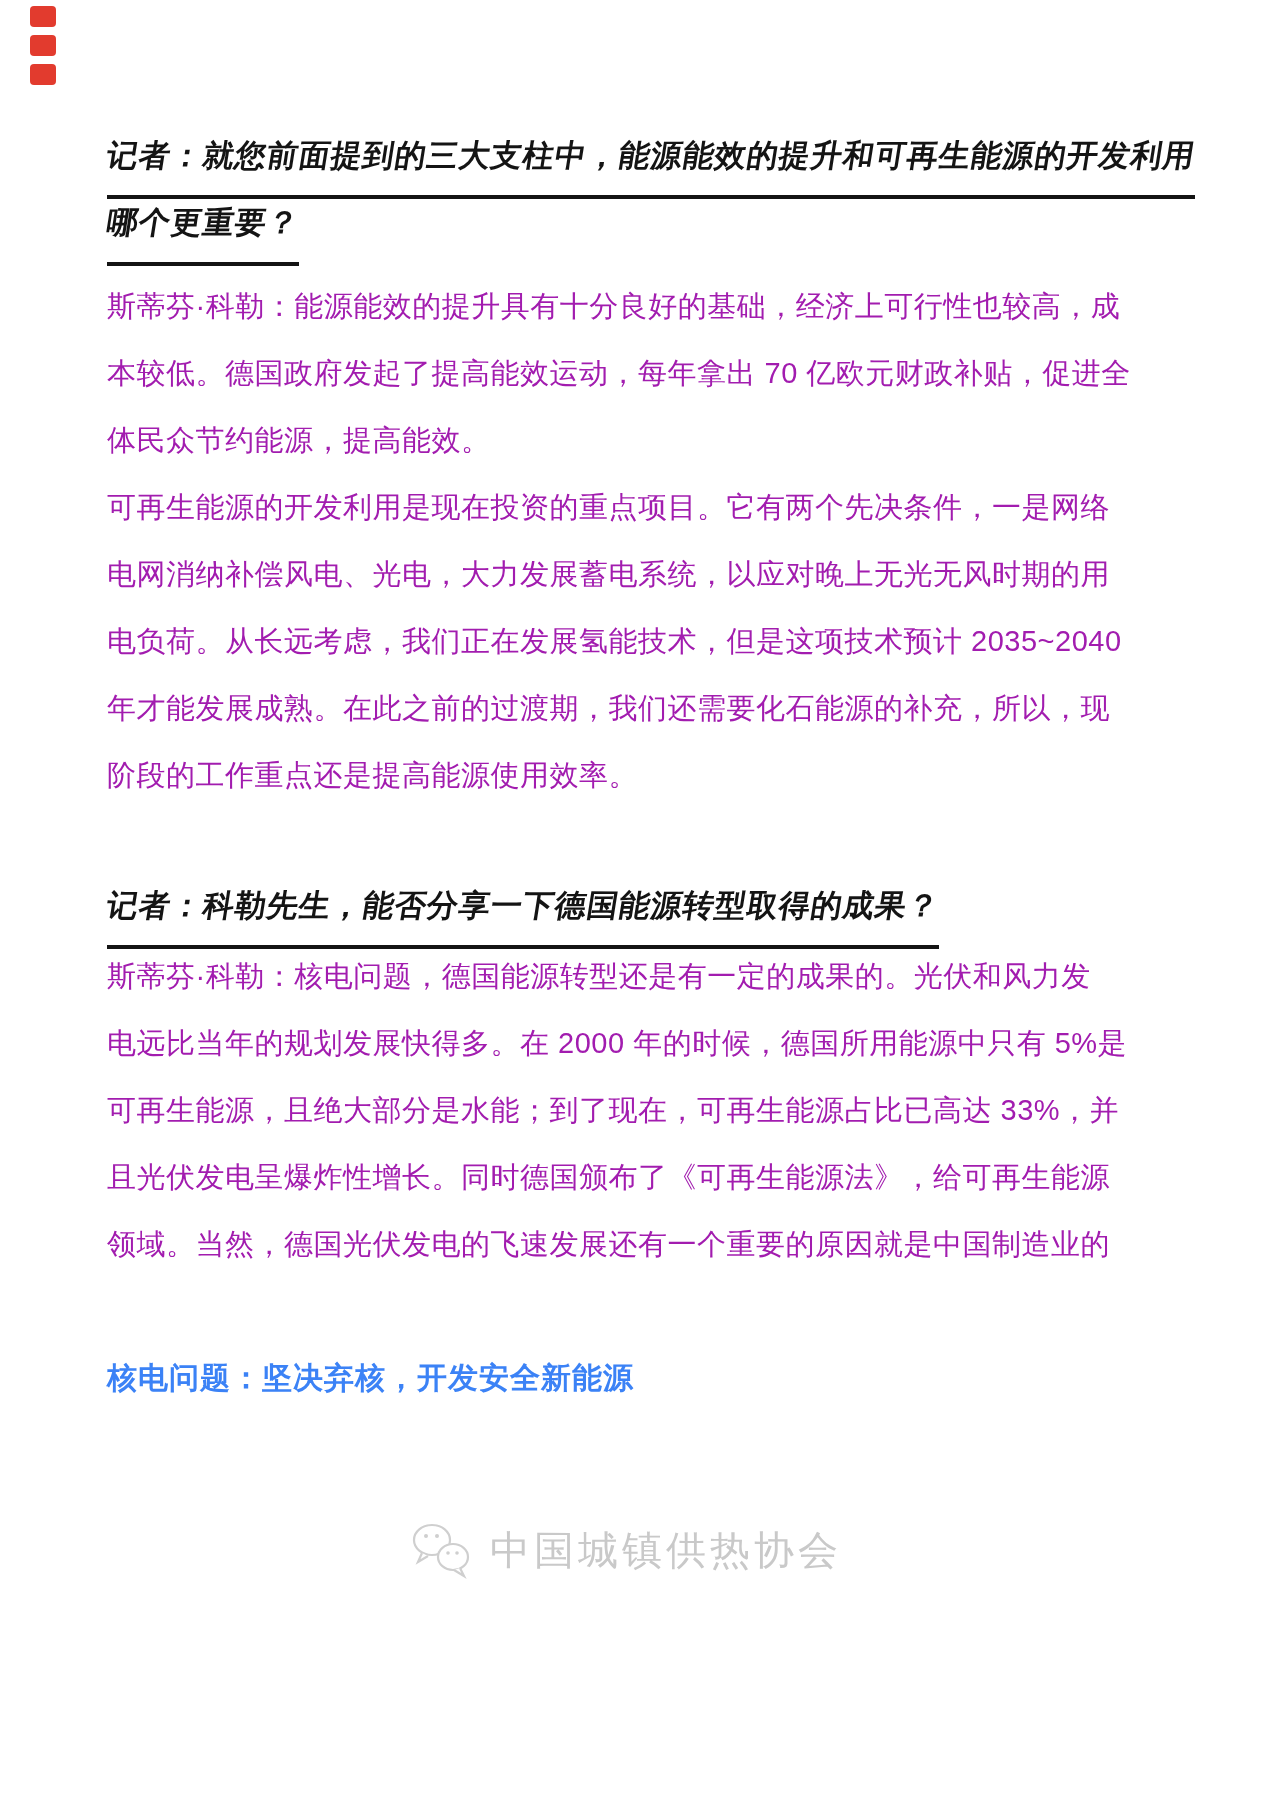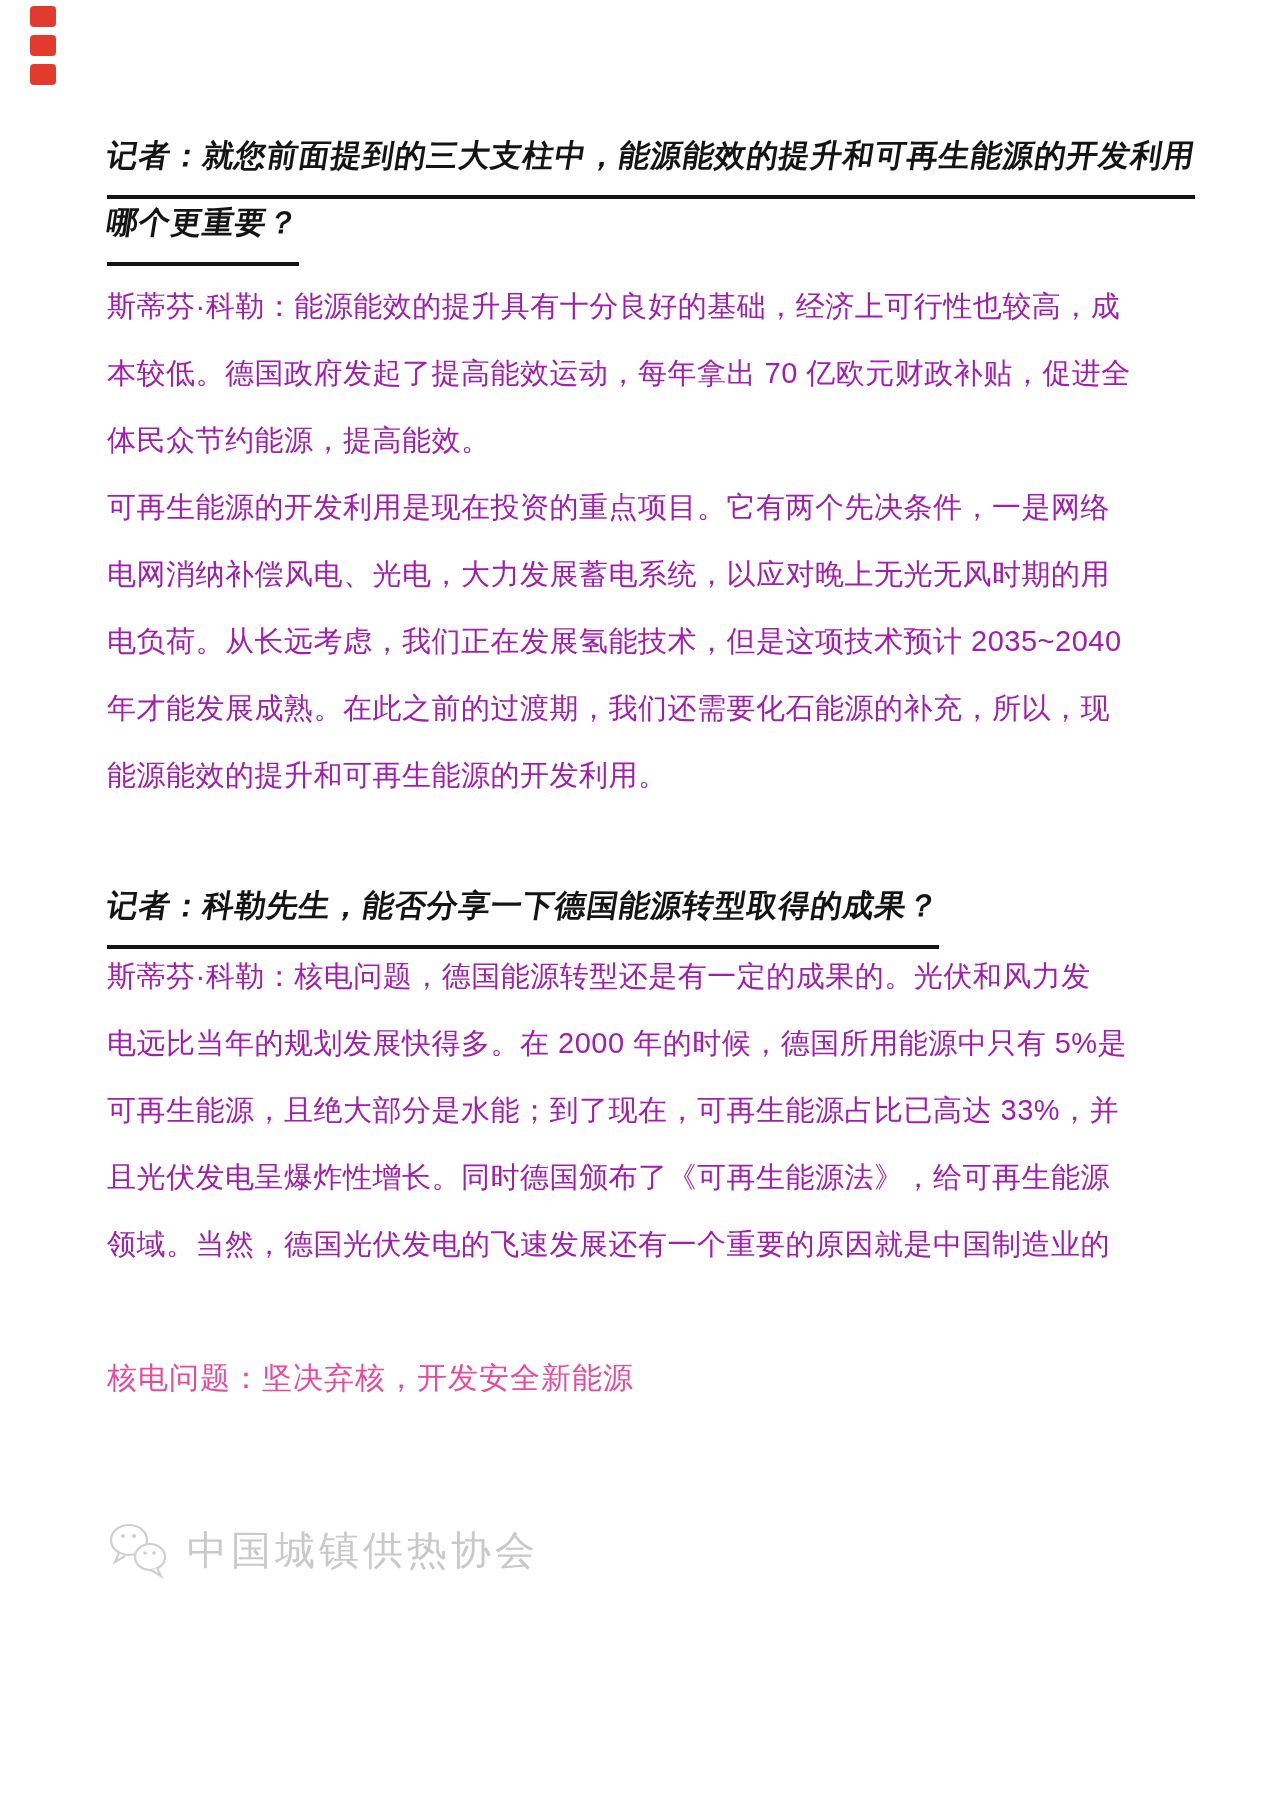--- a/index.html
+++ b/index.html
@@ -62,27 +62,27 @@
     letter-spacing: 1px;
   }
   .gap-before-answer { margin-top: 13px; }
   .gap-blank-line    { margin-top: 67px; }
   .gap-blank-line-sm { margin-top: 66px; }
   .section-heading {
     height: 67px;
     line-height: 67px;
     white-space: nowrap;
     font-size: 30px;
-    font-weight: normal;
-    color: #ec4899;
+    font-weight: bold;
+    color: #3b82f6;
     letter-spacing: 1px;
   }
   .footer {
     margin-top: 110px;
-    text-align: left;
+    text-align: center;
     padding-right: 28px;
   }
   .footer-inner {
     display: inline-flex;
     align-items: center;
     gap: 14px;
   }
   .wechat-icon svg { display: block; }
   .footer-brand {
     font-size: 40px;
@@ -117,21 +117,21 @@
       <div class="tline">斯蒂芬·科勒：能源能效的提升具有十分良好的基础，经济上可行性也较高，成</div>
       <div class="tline">本较低。德国政府发起了提高能效运动，每年拿出 70 亿欧元财政补贴，促进全</div>
       <div class="tline">体民众节约能源，提高能效。</div>
     </div>
 
     <div>
       <div class="tline">可再生能源的开发利用是现在投资的重点项目。它有两个先决条件，一是网络</div>
       <div class="tline">电网消纳补偿风电、光电，大力发展蓄电系统，以应对晚上无光无风时期的用</div>
       <div class="tline">电负荷。从长远考虑，我们正在发展氢能技术，但是这项技术预计 2035~2040</div>
       <div class="tline">年才能发展成熟。在此之前的过渡期，我们还需要化石能源的补充，所以，现</div>
-      <div class="tline">能源能效的提升和可再生能源的开发利用。</div>
+      <div class="tline">阶段的工作重点还是提高能源使用效率。</div>
     </div>
 
     <div class="gap-blank-line">
       <div class="q-line">
         <span class="q-underline"><span class="q-skew">记者：科勒先生，能否分享一下德国能源转型取得的成果？</span></span>
       </div>
     </div>
 
     <div>
       <div class="tline">斯蒂芬·科勒：核电问题，德国能源转型还是有一定的成果的。光伏和风力发</div>

